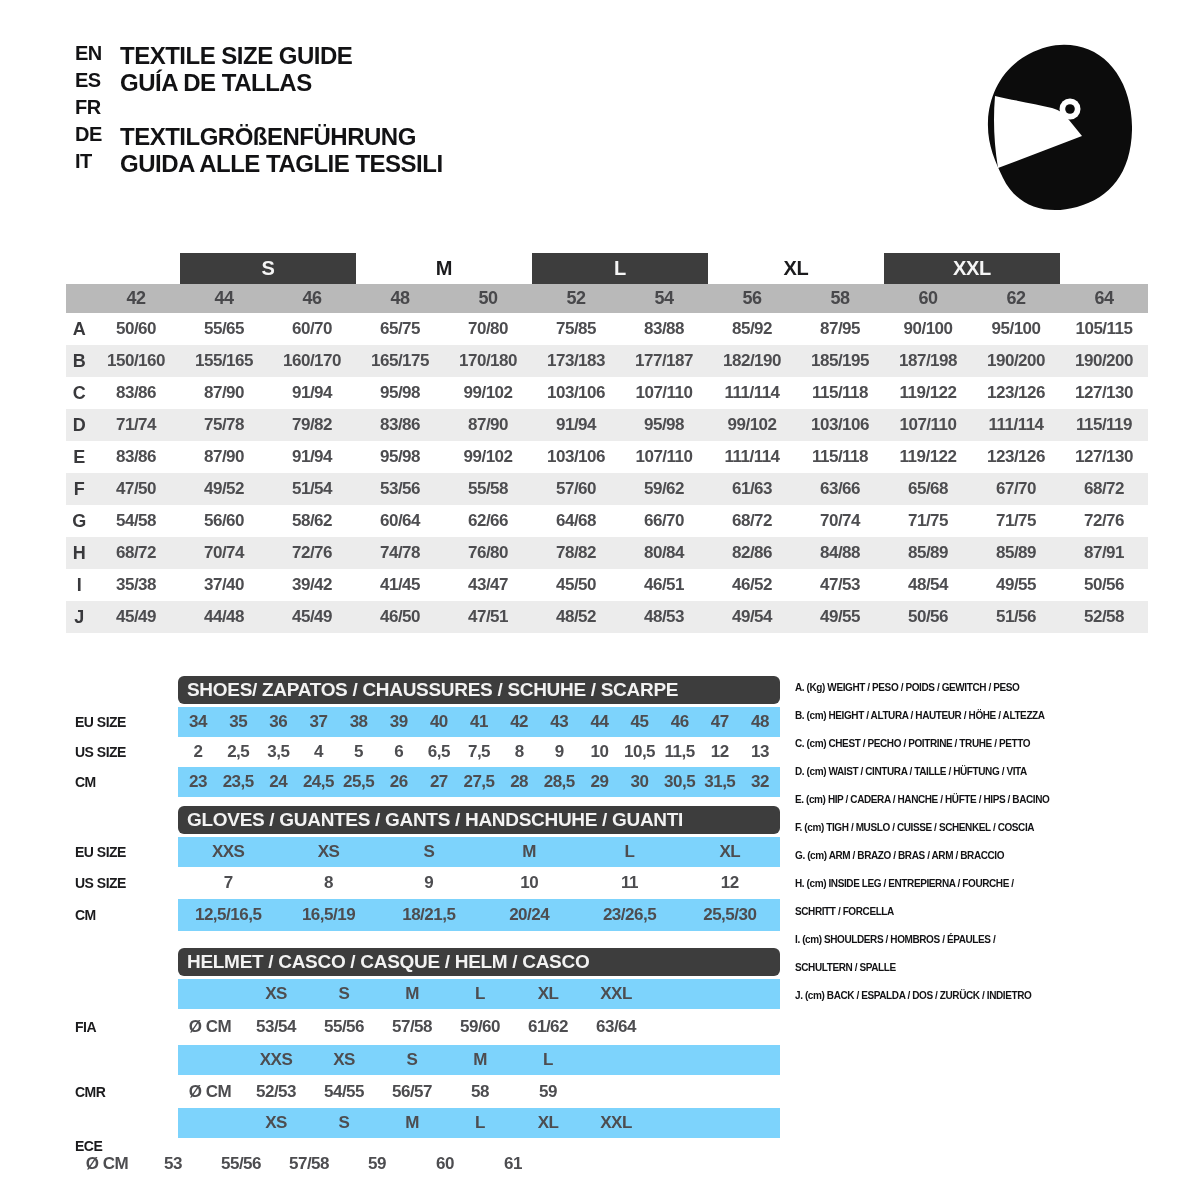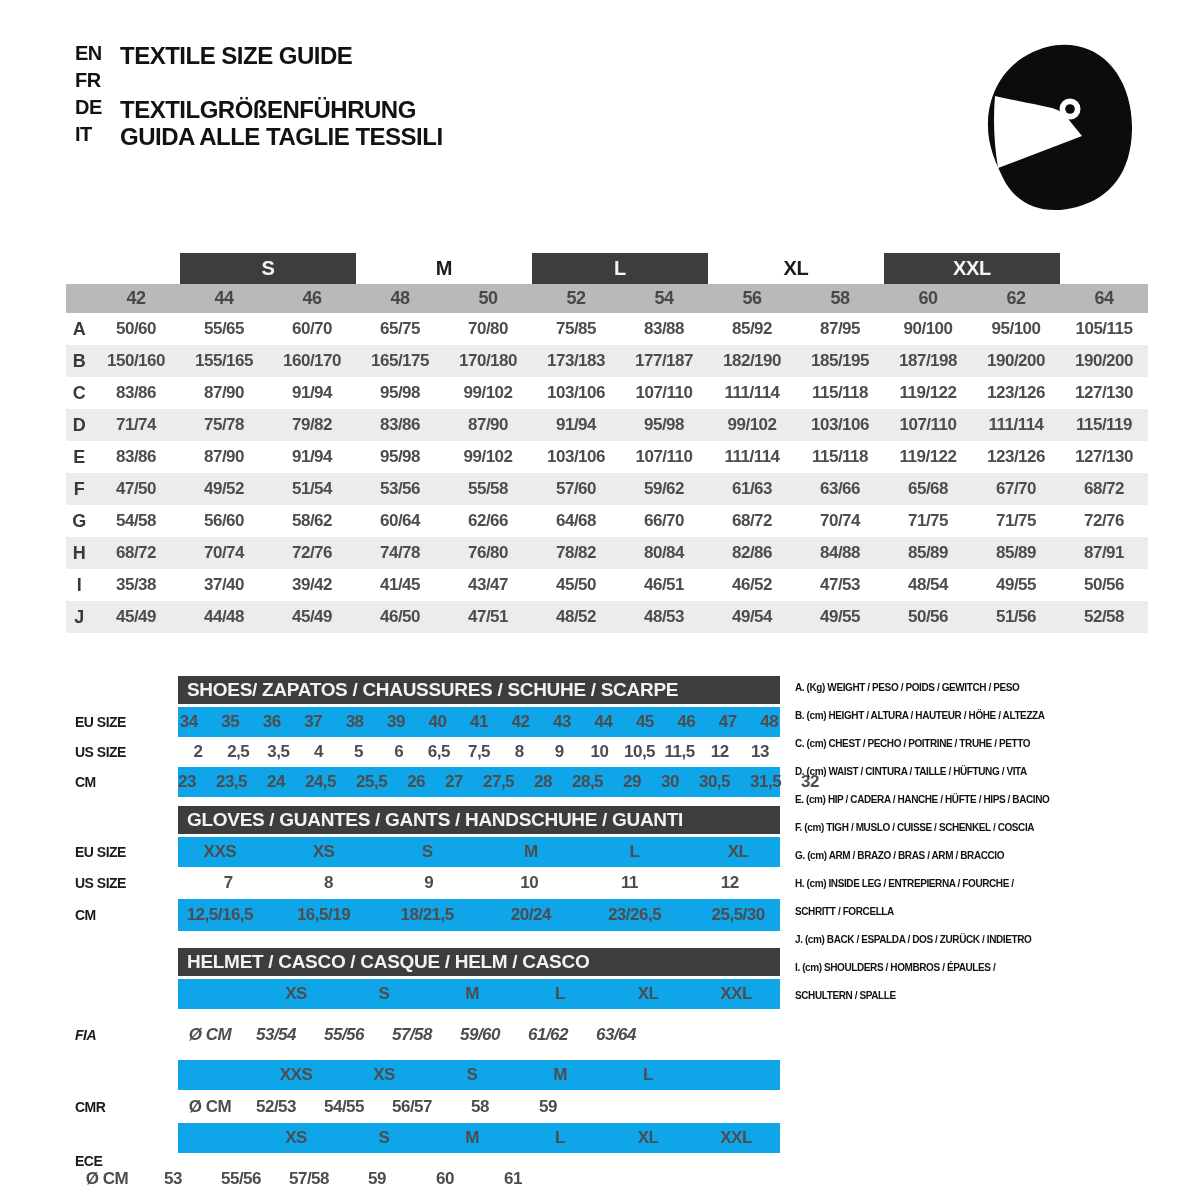--- a/index.html
+++ b/index.html
@@ -32,43 +32,47 @@
   .trow{height:32px;}
   .trow.g{background:#ececec;}
   .rl{display:flex;align-items:center;justify-content:center;
     font-weight:700;font-size:18px;color:#39393c;letter-spacing:-0.4px;}
   .tcell{display:flex;align-items:center;justify-content:center;
     font-weight:700;font-size:17px;color:#4d4d50;letter-spacing:-0.5px;white-space:nowrap;}
 
   
   .sec{left:75px;width:705px;}
   .sec-bar{margin-left:103px;height:28px;background:#3d3d3d;display:flex;align-items:center;
-    margin-bottom:3px;}
+    margin-bottom:3px;border-radius:6px;}
   .sec-bar span{color:#f2f2f2;font-weight:700;font-size:19px;padding-left:9px;letter-spacing:-0.3px;white-space:nowrap;}
   .srow{display:flex;}
   .slabel{width:103px;display:flex;align-items:center;
     font-weight:700;font-size:14px;color:#1b1b1d;letter-spacing:-0.5px;}
   .cells{width:602px;display:grid;}
-  .cells.g{background:#0ea5e9;gap:20px;}
+  .cells.g{background:#7dd3fc;}
   .ccell{display:flex;align-items:center;justify-content:center;
     font-weight:700;font-size:17px;color:#4d4d50;letter-spacing:-0.5px;white-space:nowrap;}
   .hgrid{grid-template-columns:64px repeat(6,68px) 1fr;}
 
   
   .legend{left:795px;top:674px;width:380px;}
   .lline{font-weight:700;font-size:10px;line-height:28px;color:#121214;
     letter-spacing:-0.4px;white-space:nowrap;}
 </style>
 </head>
 <body>
 
 <div class="abs lang-block" id="langs">
     <div class="lang-row">
       <span class="lang-code">EN</span>
       <span class="lang-title">TEXTILE SIZE GUIDE</span>
+    </div>
+    <div class="lang-row">
+      <span class="lang-code">ES</span>
+      <span class="lang-title">GUÍA DE TALLAS</span>
     </div>
     <div class="lang-row">
       <span class="lang-code">FR</span>
     </div>
     <div class="lang-row">
       <span class="lang-code">DE</span>
       <span class="lang-title">TEXTILGRÖßENFÜHRUNG</span>
     </div>
     <div class="lang-row">
       <span class="lang-code">IT</span>
@@ -377,21 +381,21 @@
         <div class="cells hgrid g">
           <div class="ccell"></div>
           <div class="ccell">XS</div>
           <div class="ccell">S</div>
           <div class="ccell">M</div>
           <div class="ccell">L</div>
           <div class="ccell">XL</div>
           <div class="ccell">XXL</div>
         </div>
       </div>
-      <div class="srow" style="height: 51px; font-style: italic;">
+      <div class="srow" style="height: 36px;">
         <div class="slabel">FIA</div>
         <div class="cells hgrid">
           <div class="ccell">Ø CM</div>
           <div class="ccell">53/54</div>
           <div class="ccell">55/56</div>
           <div class="ccell">57/58</div>
           <div class="ccell">59/60</div>
           <div class="ccell">61/62</div>
           <div class="ccell">63/64</div>
         </div>
@@ -465,19 +469,19 @@
       <div class="lline">F. (cm) TIGH / MUSLO / CUISSE / SCHENKEL / COSCIA</div>
     </div>
     <div class="litem">
       <div class="lline">G. (cm) ARM / BRAZO / BRAS / ARM / BRACCIO</div>
     </div>
     <div class="litem">
       <div class="lline">H. (cm) INSIDE LEG / ENTREPIERNA / FOURCHE /</div>
       <div class="lline">SCHRITT / FORCELLA</div>
     </div>
     <div class="litem">
-      <div class="lline">J. (cm) BACK / ESPALDA / DOS / ZURÜCK / INDIETRO</div>
-    </div>
-    <div class="litem">
       <div class="lline">I. (cm) SHOULDERS / HOMBROS / ÉPAULES /</div>
       <div class="lline">SCHULTERN / SPALLE</div>
     </div>
+    <div class="litem">
+      <div class="lline">J. (cm) BACK / ESPALDA / DOS / ZURÜCK / INDIETRO</div>
+    </div>
   </div>
 
 </body></html>

